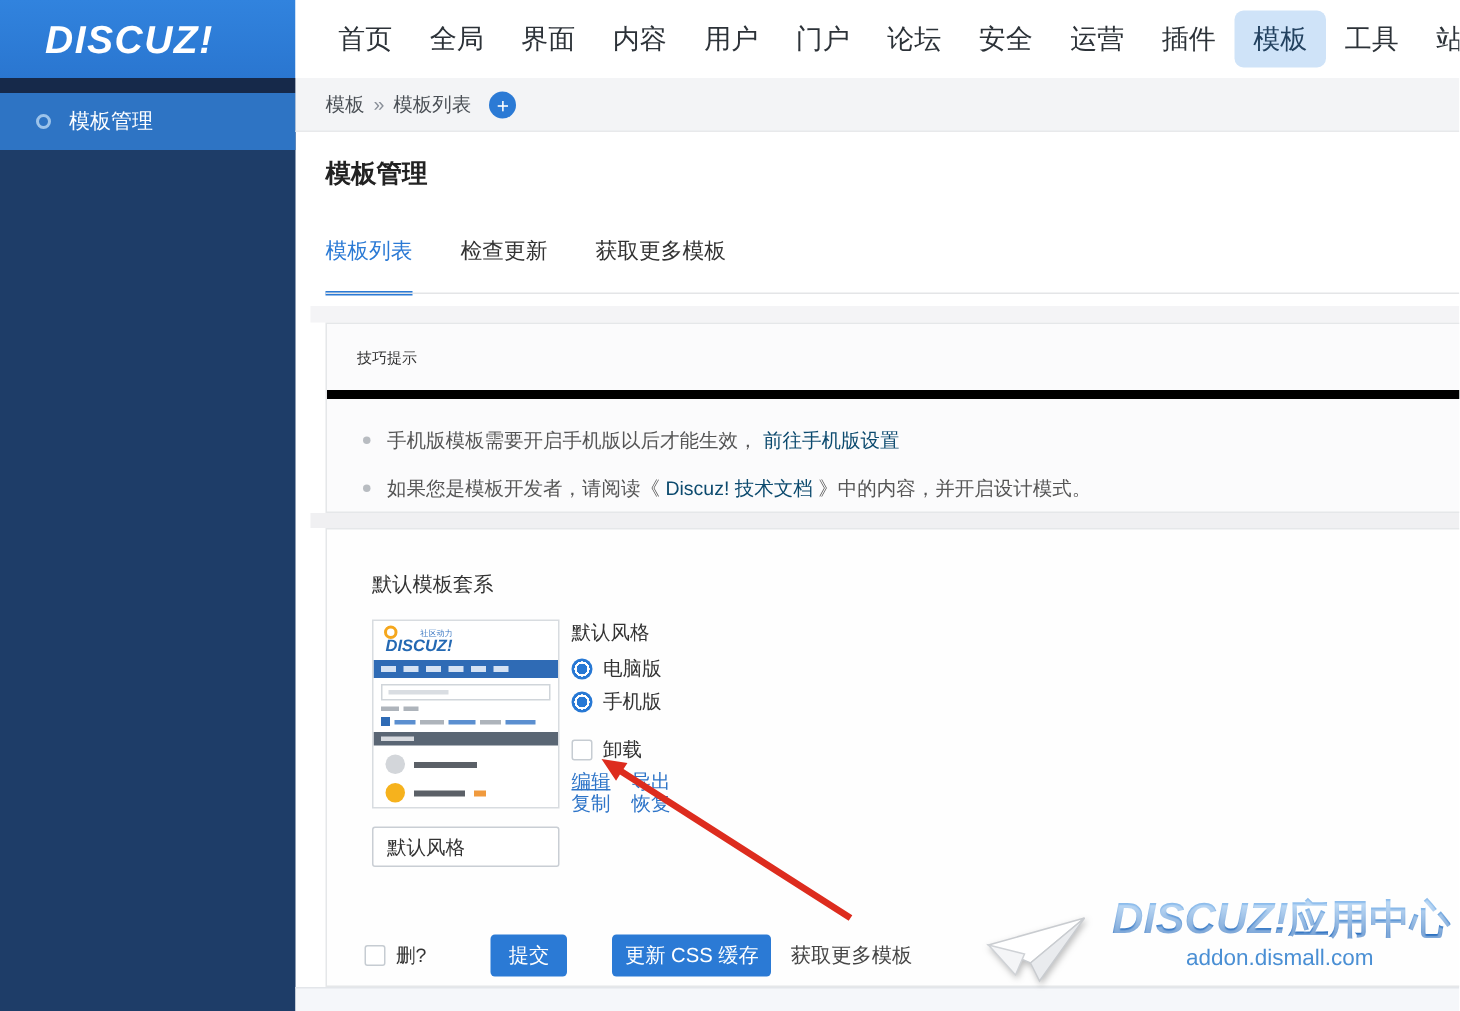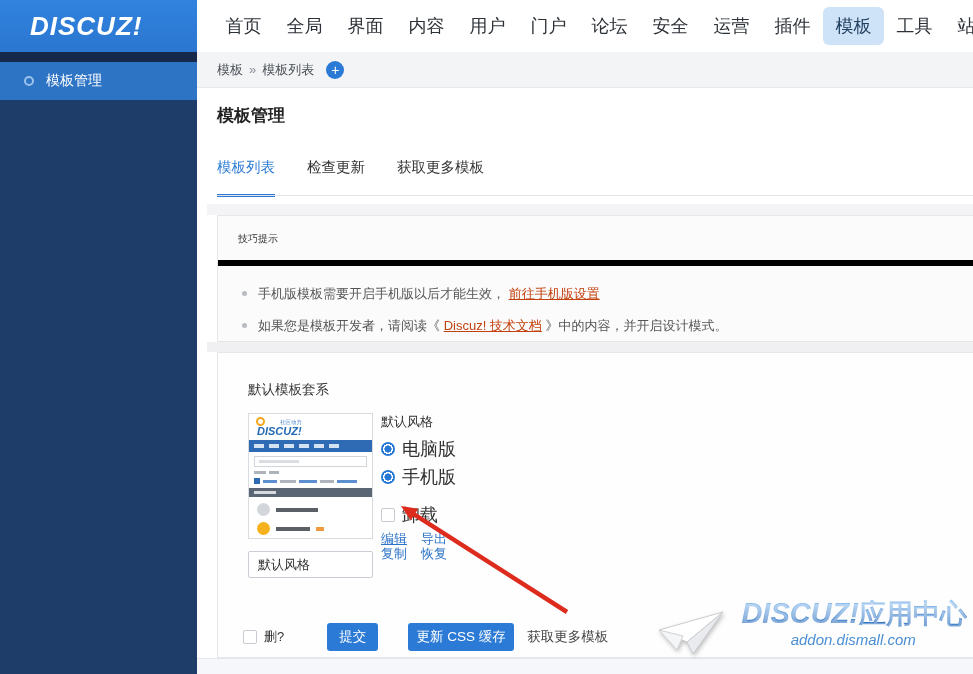--- a/index.html
+++ b/index.html
@@ -55,21 +55,21 @@
 
   
   .tips-card { position:absolute; left:217px; right:-2px; top:215px; height:127px;
     background:#fbfbfc; border:1px solid #e5e7e9; }
   .tips-header { font-size:10px; color:#333; padding:16px 20px 14px;
     border-bottom:6px solid #000000; }
   .tips-list { padding:12px 20px 0; list-style:none; }
   .tips-list li { font-size:13px; color:#555; padding:7px 0 7px 20px; position:relative; }
   .tips-list li::before { content:""; position:absolute; left:4px; top:13px; width:5px;
     height:5px; border-radius:50%; background:#b8bcc1; }
-  .tip-link { color:#c2410c; text-decoration:underline; cursor:pointer; }
+  .tip-link { color:#0c4a6e; cursor:pointer; }
 
   
   .form-card { position:absolute; left:217px; right:-2px; top:352px; height:306px;
     background:#fefefe; border:1px solid #e5e7e9; }
   .group-title { position:absolute; left:30px; top:28px; font-size:13.5px; color:#333; }
 
   .thumb { position:absolute; left:30px; top:60px; width:125px; height:126px;
     border:1px solid #d8dce0; background:#fff; overflow:hidden; }
   .thumb-top { position:relative; height:26px; }
   .bulb { position:absolute; left:7px; top:3px; width:9px; height:9px;
@@ -93,21 +93,21 @@
   .thumb-strip i { display:block; width:22px; height:3px; background:#d7dadf; margin-left:5px; }
   .thumb-row { display:flex; align-items:center; margin:6px 0 0 8px; gap:6px; }
   .circ { width:13px; height:13px; border-radius:50%; }
   .circ.gray { background:#d3d6da; }
   .circ.orange { background:#f6b21d; }
   .thumb-row .dark { background:#5b6067; height:4px; }
   .thumb-row .tinyorange { background:#f09a3e; height:4px; width:8px; }
 
   .opt-col { position:absolute; left:163px; top:60px; }
   .opt-title { font-size:13px; color:#333; margin-bottom:6px; }
-  .opt-row { display:flex; align-items:center; margin-bottom:4px; font-size:18px; color:#333; }
+  .opt-row { display:flex; align-items:center; margin-bottom:4px; font-size:13px; color:#333; }
   .radio { width:14px; height:14px; border-radius:50%; margin-right:7px; flex:0 0 auto;
     background:radial-gradient(circle,#2778d4 0 3.5px,#fff 3.6px 5px,#2778d4 5.1px 7px);
     cursor:pointer; }
   .checkbox { width:14px; height:14px; border:1px solid #c6ccd2; border-radius:2px;
     background:#fff; margin-right:7px; flex:0 0 auto; cursor:pointer; }
   .opt-row.uninstall { margin-top:14px; }
   .links-row { font-size:13px; margin-top:0; line-height:15px; }
   .links-row a { color:#2d74c8; text-decoration:none; margin-right:14px; cursor:pointer; }
   .links-row a.underlined { text-decoration:underline; }
 
@@ -134,21 +134,21 @@
   
   .watermark { position:absolute; right:6px; top:598px; z-index:20; display:flex;
     align-items:flex-start; }
   .plane { margin-top:10px; filter:drop-shadow(1px 2px 2px rgba(0,0,0,.25)); }
   .wm-text { margin-left:12px; text-align:center; }
   .wm-title { font-size:29px; font-weight:900; font-style:italic; letter-spacing:0;
     background:linear-gradient(#8cbcec 20%,#2c70c0 80%);
     -webkit-background-clip:text; background-clip:text; color:transparent;
     text-shadow:0 1px 1px rgba(255,255,255,.4); line-height:30px; white-space:nowrap; }
   .wm-title .cn { font-style:normal; font-weight:800; font-size:27px; }
-  .wm-domain { font-size:15px; color:#4a8fd4; margin-top:2px; padding-right:2px;font-style:italic; }
+  .wm-domain { font-size:15px; color:#4a8fd4; margin-top:2px; padding-right:2px; }
 </style>
 </head>
 <body>
 
 <div class="canvas">
 
   <div class="logo-box">
     <div class="logo-text">DISCUZ!</div>
   </div>
   <div class="topnav">

